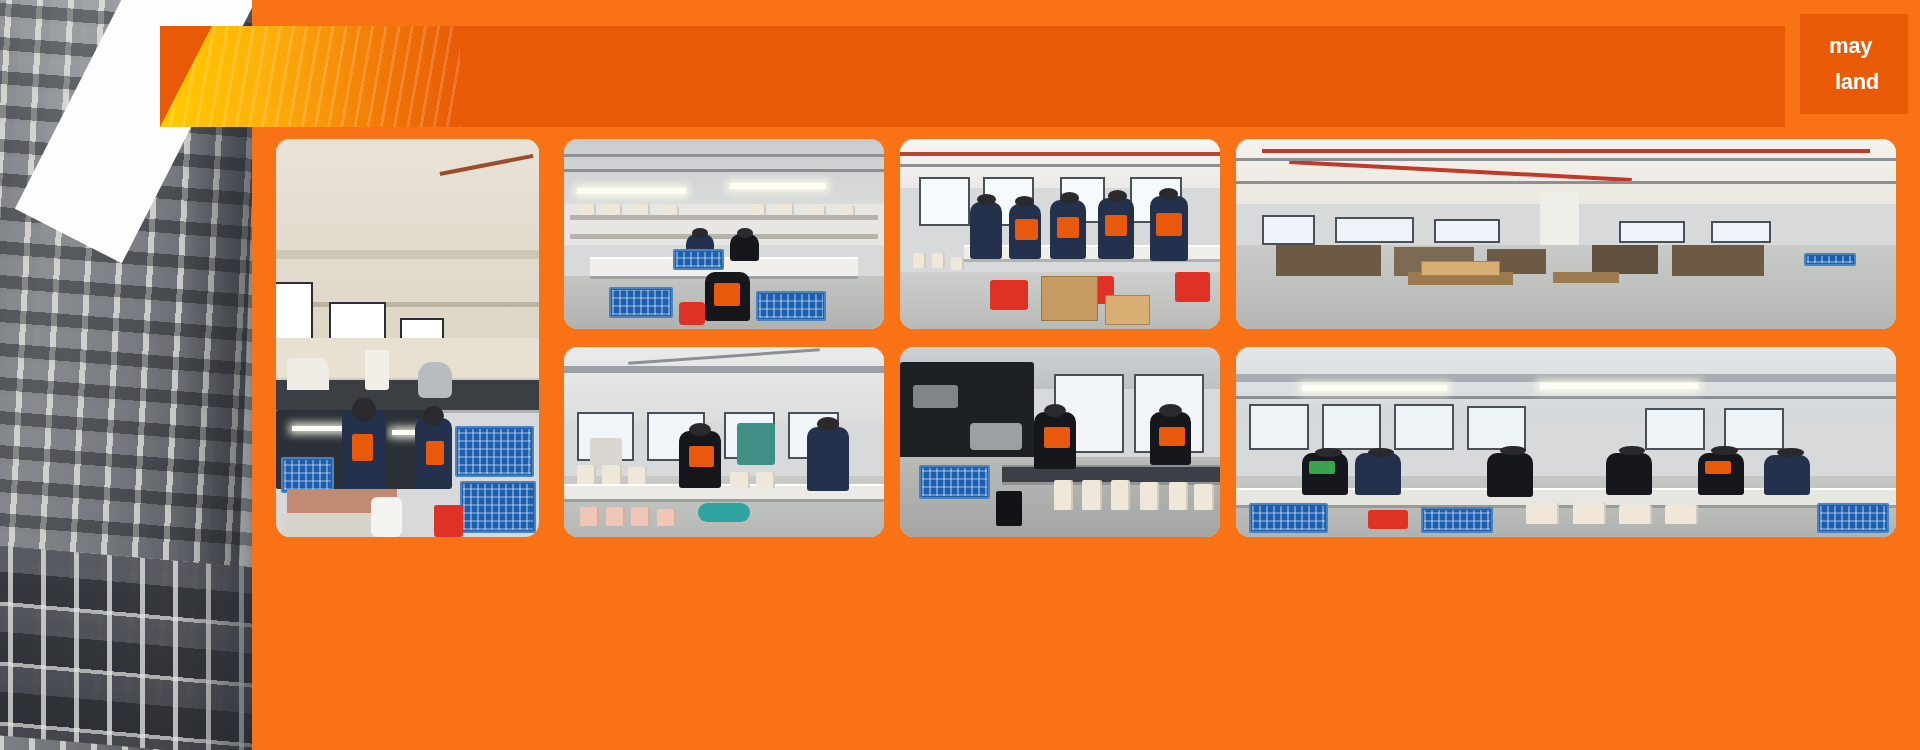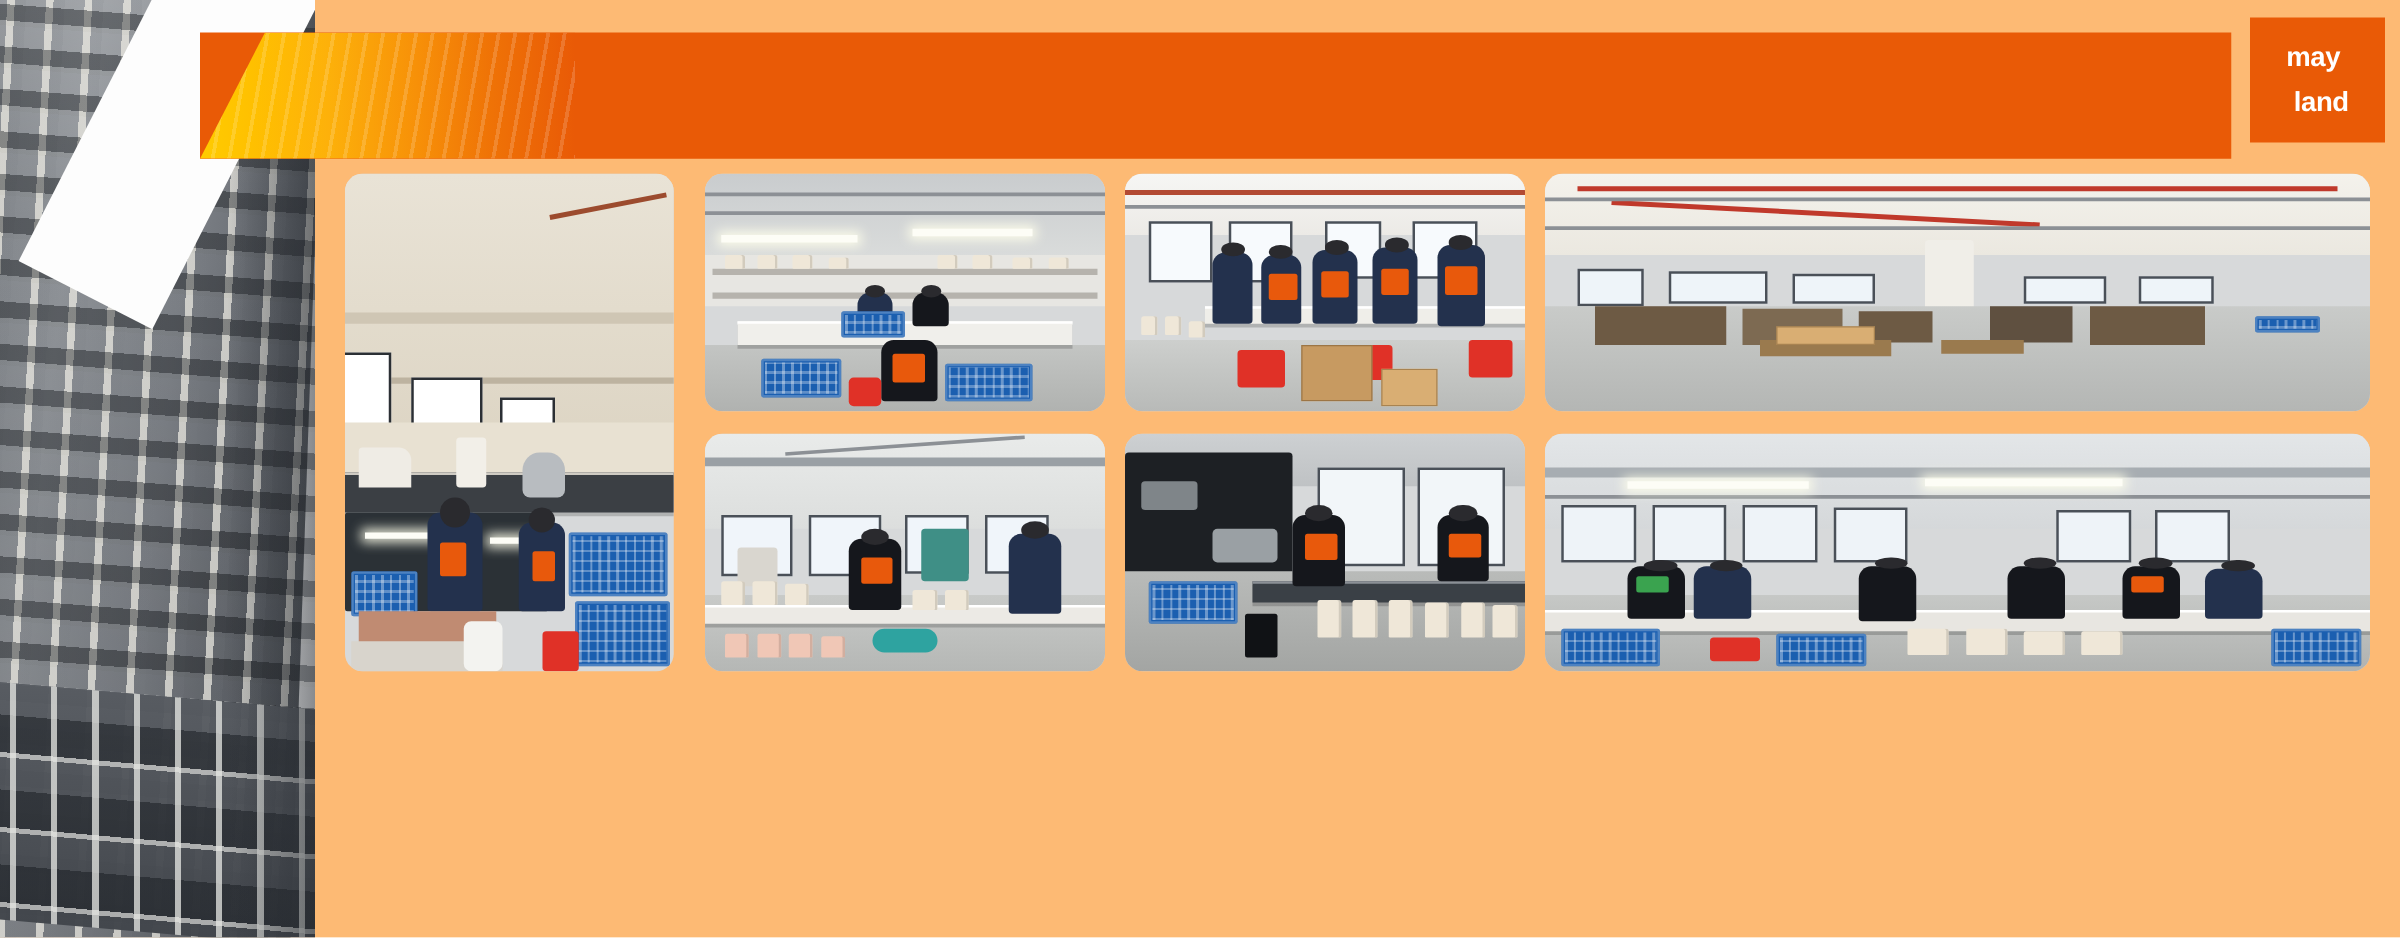--- a/index.html
+++ b/index.html
@@ -3,21 +3,21 @@
 <meta charset="utf-8">
 <title>Mayland Factory Profile Slide</title>
 <style>
   * { margin:0; padding:0; box-sizing:border-box; }
   html, body {
     width:1920px; height:750px;
     background:#ffffff;
     font-family:"Liberation Sans", sans-serif;
     overflow:hidden;
   }
-  .slide { position:relative; width:1920px; height:750px; background:#fdba74; }
+  .slide { position:relative; width:1920px; height:750px; background:#f97316; }
 
   
   .building-photo {
     position:absolute; left:0; top:0; width:252px; height:750px;
     overflow:hidden; background:#b9bcc0;
   }
   .bld-sky {
     position:absolute; inset:0;
     background:linear-gradient(100deg,#e9ebee 0%, #f4f5f6 38%, #fbfbfb 60%, #ffffff 100%);
   }

